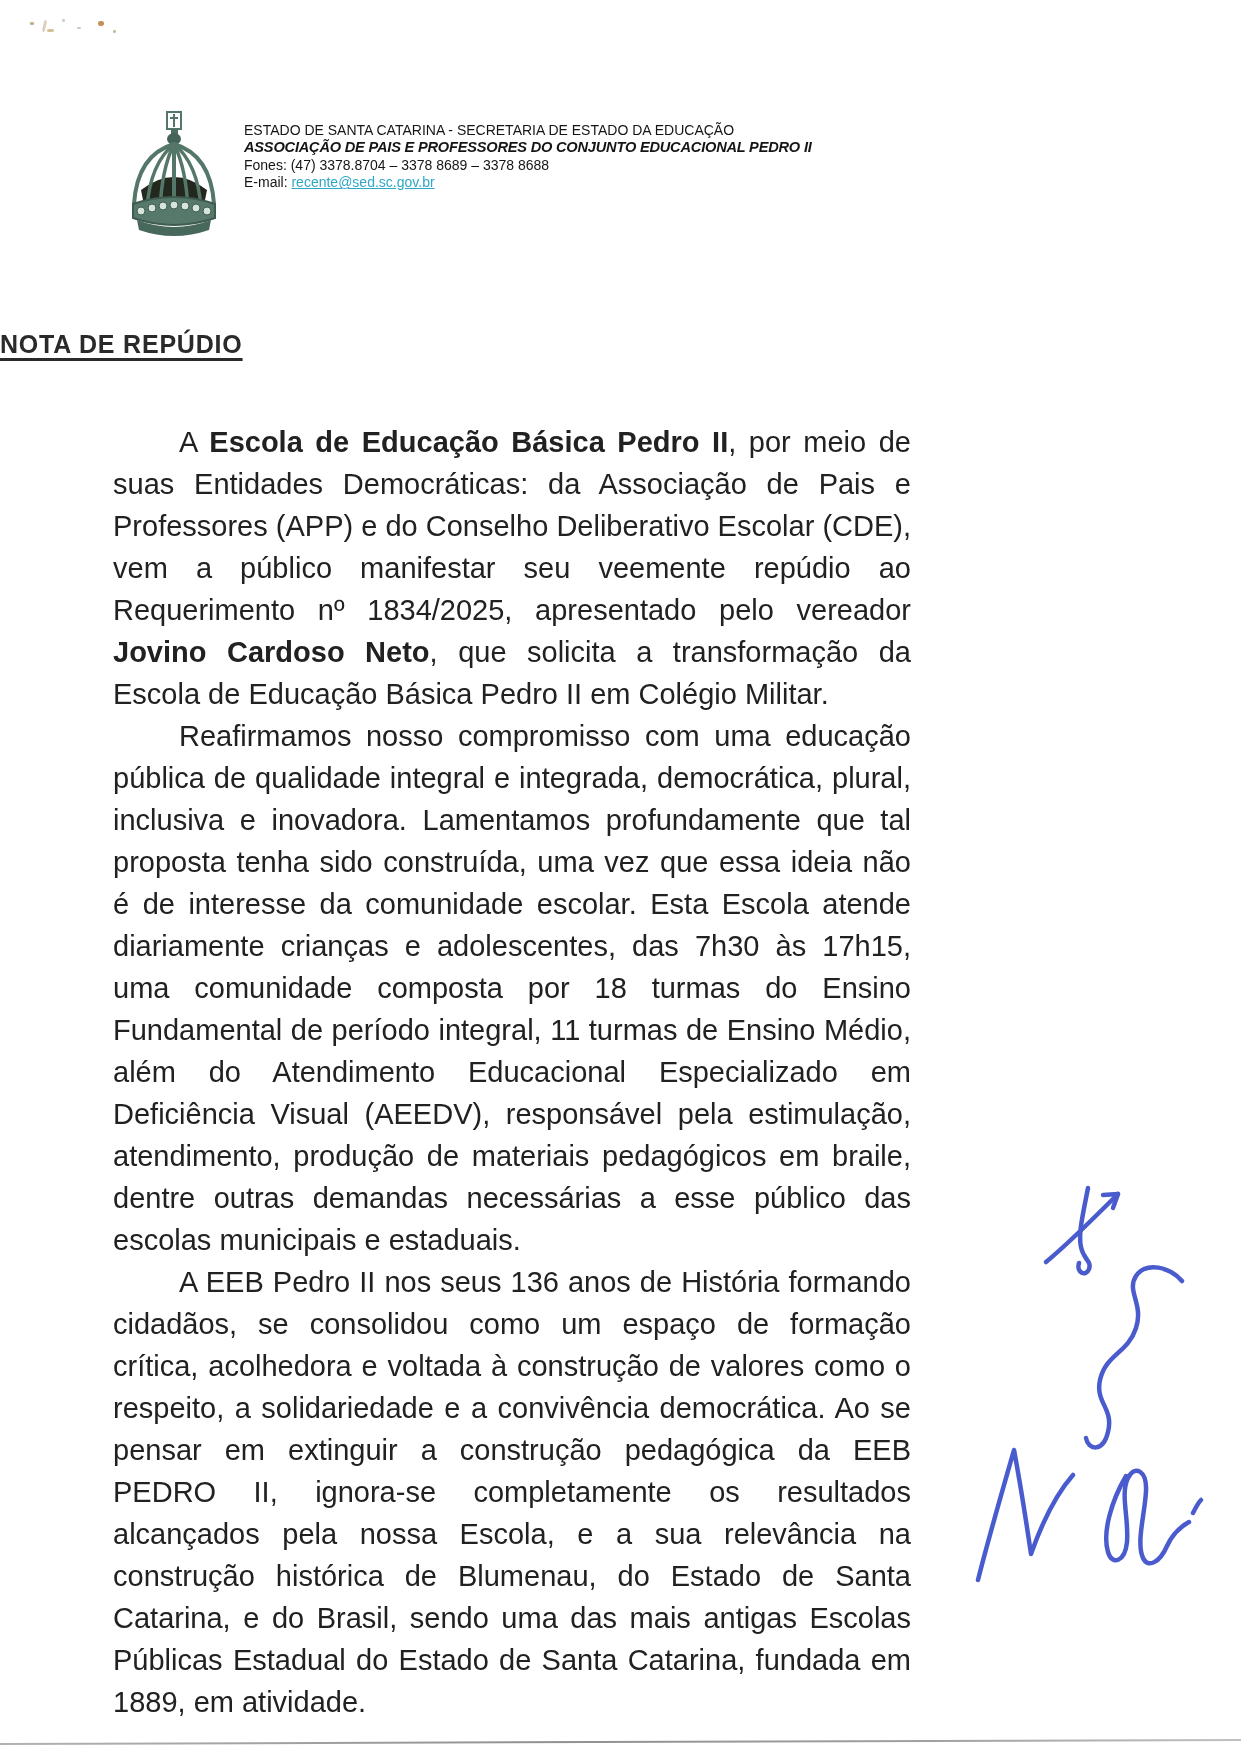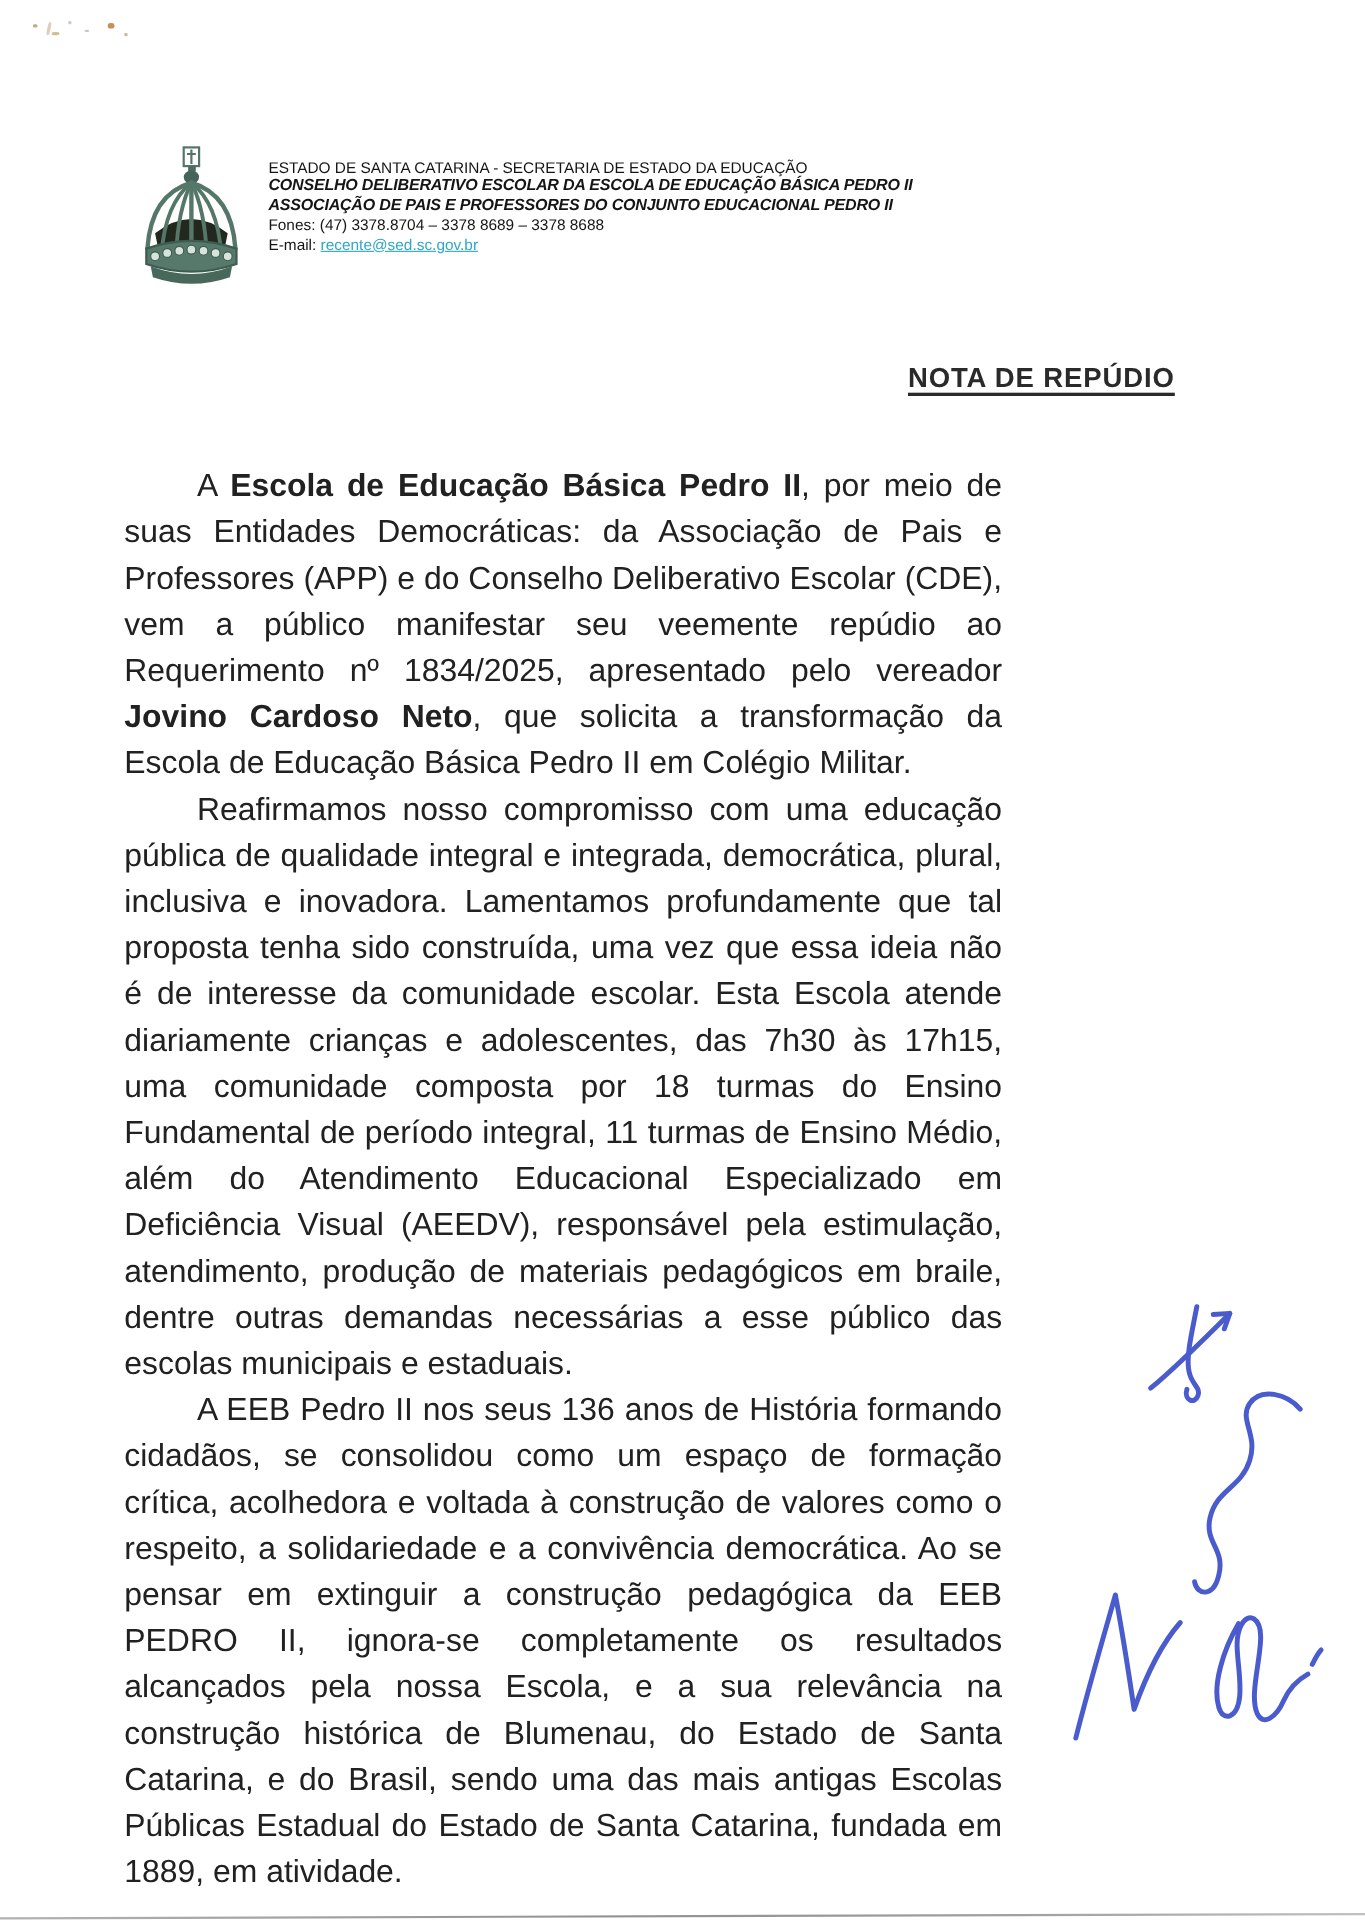--- a/index.html
+++ b/index.html
@@ -8,28 +8,28 @@
     width: 1241px; height: 1755px;
     background: #ffffff;
     font-family: "Liberation Sans", sans-serif;
     color: #1e1e1e;
     position: relative;
     overflow: hidden;
   }
   .page { position: absolute; inset: 0; background: #fff; }
 
   
-  .letterhead { position: absolute; top: 132px; left: 128px; display: flex; gap: 24px; }
+  .letterhead { position: absolute; top: 110px; left: 128px; display: flex; gap: 24px; }
   .crown-wrap { width: 92px; height: 128px; flex: 0 0 auto; }
   .lh-text { padding-top: 12px; font-size: 14px; line-height: 17.4px; color: #151515; white-space: nowrap; }
   .lh-bi { font-weight: bold; font-style: italic; font-size: 14.6px; letter-spacing: -0.2px; }
   .lh-email a { text-decoration: underline; cursor: pointer; }
 
   
-  .doc-title { position: absolute; top: 330px; left: 0; width: 1068px; text-align: right;
+  .doc-title { position: absolute; top: 330px; left: 0; width: 1068px; text-align: left;
     font-size: 25px; font-weight: bold; letter-spacing: 0.8px; color: #2a2a2a; }
   .doc-title span { text-decoration: underline; text-underline-offset: 5px; text-decoration-thickness: 2.5px; }
 
   
   .doc-body { position: absolute; top: 421px; left: 113px; width: 798px;
     font-size: 29px; line-height: 42px; text-align: justify; color: #212121; }
   .doc-body p { margin: 0; text-indent: 66px; }
   .doc-body .b { font-weight: bold; }
 
   
@@ -95,21 +95,20 @@
           <circle cx="46" cy="95" r="4"></circle>
           <circle cx="57" cy="96" r="4"></circle>
           <circle cx="68" cy="98" r="4"></circle>
           <circle cx="79" cy="101" r="4"></circle>
         </g>
         <path d="M9 110 Q46 124 83 110 L81 120 Q46 132 11 120 Z" fill="#49685c"></path>
       </svg>
     </div>
     <div class="lh-text">
       <div>ESTADO DE SANTA CATARINA - SECRETARIA DE ESTADO DA EDUCAÇÃO</div>
-      <div class="lh-bi">CONSELHO DELIBERATIVO ESCOLAR DA ESCOLA DE EDUCAÇÃO BÁSICA PEDRO II</div>
       <div class="lh-bi">ASSOCIAÇÃO DE PAIS E PROFESSORES DO CONJUNTO EDUCACIONAL PEDRO II</div>
       <div>Fones: (47) 3378.8704 – 3378 8689 – 3378 8688</div>
       <div class="lh-email">
         <span>E-mail: </span><a style="color: rgb(47, 167, 199);">recente@sed.sc.gov.br</a>
       </div>
     </div>
   </div>
 
   <div class="doc-title">
     <span>NOTA DE REPÚDIO</span>

